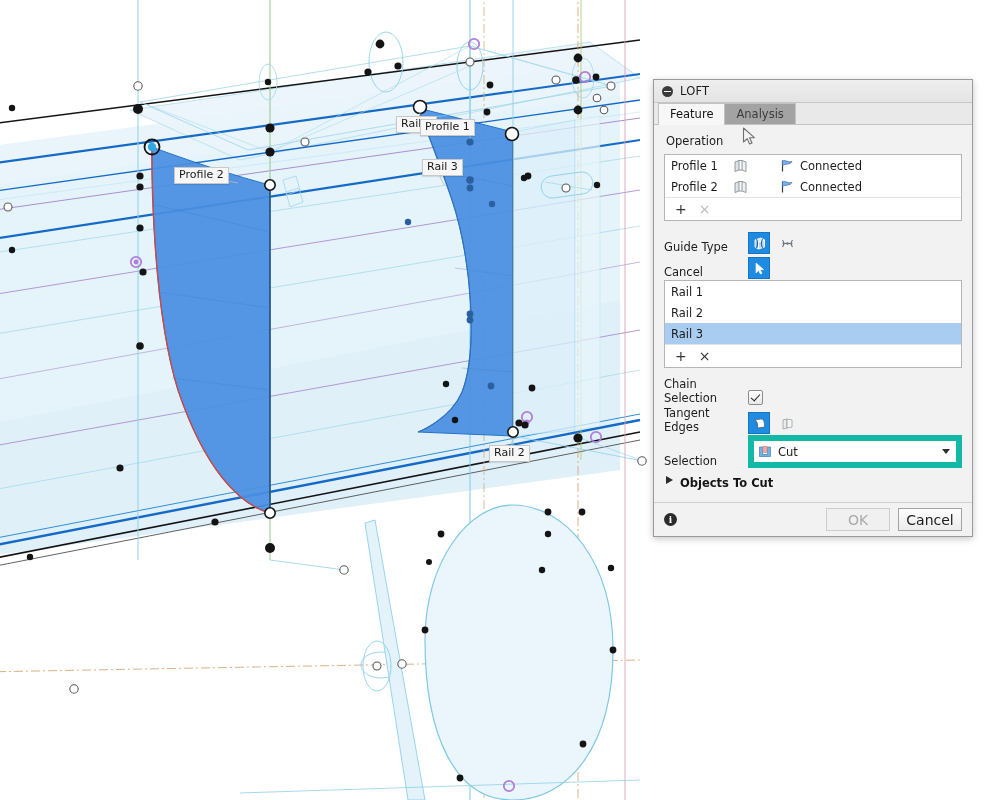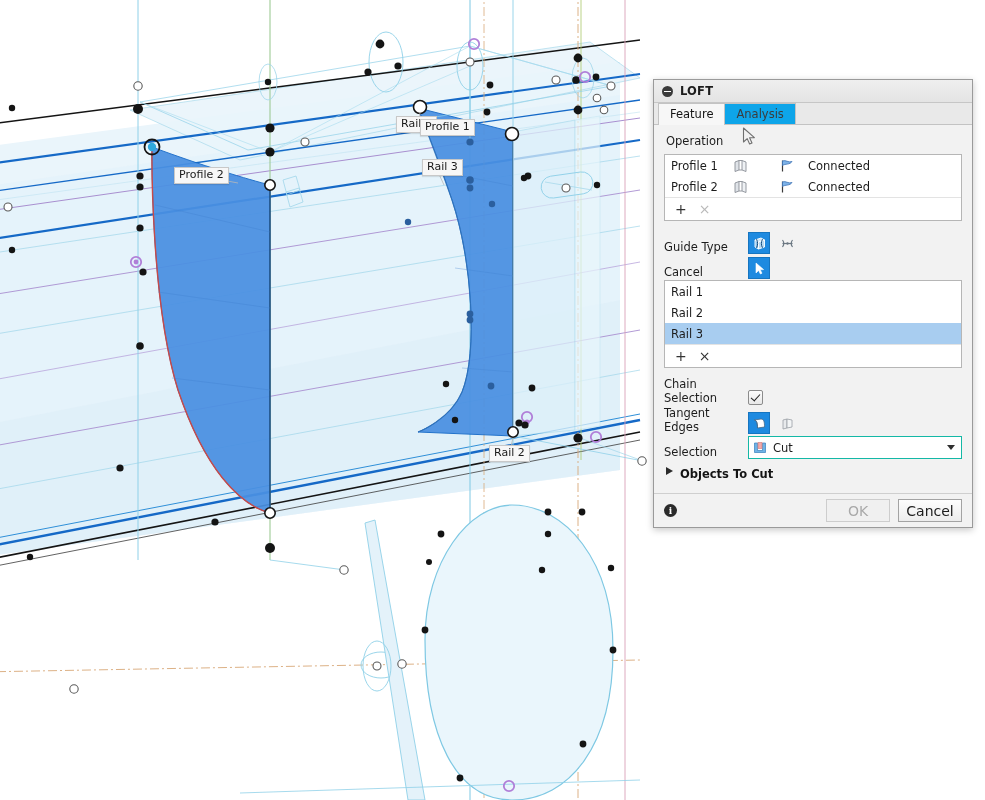--- a/index.html
+++ b/index.html
@@ -50,21 +50,20 @@
     color: #1c1c1c;
   }
   .dlg-titlebar {
     height: 22px;
     background: linear-gradient(#efefef, #e4e4e4);
     border-bottom: 1px solid #c6c6c6;
     display: flex;
     align-items: center;
     padding: 0 8px;
     gap: 7px;
-    font-weight: bold;
   }
   .collapse-dot {
     width: 11px; height: 11px;
     border-radius: 50%;
     background: #3a3a3a;
     position: relative;
     flex: none;
   }
   .collapse-dot::after {
     content: "";
@@ -87,21 +86,21 @@
     border-bottom: 1px solid #c3c3c3;
     padding-left: 4px;
   }
   .dlg-tab {
     height: 20px;
     line-height: 20px;
     padding: 0 11px;
     font-size: 11.5px;
     border: 1px solid #c3c3c3;
     border-bottom: none;
-    background: #0ea5e9;
+    background: #a3a3a3;
     color: #3c3c3c;
     margin-right: -1px;
     cursor: default;
   }
   .dlg-tab.active {
     background: #f7f7f7;
     color: #141414;
     margin-bottom: -1px;
     height: 21px;
     line-height: 21px;
@@ -129,21 +128,21 @@
     align-items: center;
     padding: 0 6px;
     font-size: 11.5px;
     color: #1c1c1c;
   }
   .list-row.selected {
     background: #a8cdf0;
   }
   .list-row .lbl { width: 62px; flex: none; }
   .list-row .mid-icon { width: 46px; flex: none; display: flex; align-items: center; }
-  .list-row .state { display: flex; align-items: center; gap: 14px; }
+  .list-row .state { display: flex; align-items: center; gap: 6px; }
 
   .list-tools {
     height: 22px;
     display: flex;
     align-items: center;
     gap: 12px;
     padding: 0 10px;
     border-top: 1px solid #e3e3e3;
     background: #ffffff;
   }
@@ -199,21 +198,21 @@
     width: 4px; height: 8px;
     border: solid #222;
     border-width: 0 1.6px 1.6px 0;
     transform: rotate(42deg);
   }
 
   .combo {
     flex: 1;
     height: 21px;
     background: #ffffff;
-    border: 1px solid #14b8a6;
+    border: 6px solid #14b8a6;
     display: flex;
     align-items: center;
     padding: 0 4px;
     gap: 6px;
     font-size: 11.5px;
     position: relative;
     cursor: default;
   }
   .combo .caret {
     position: absolute;

